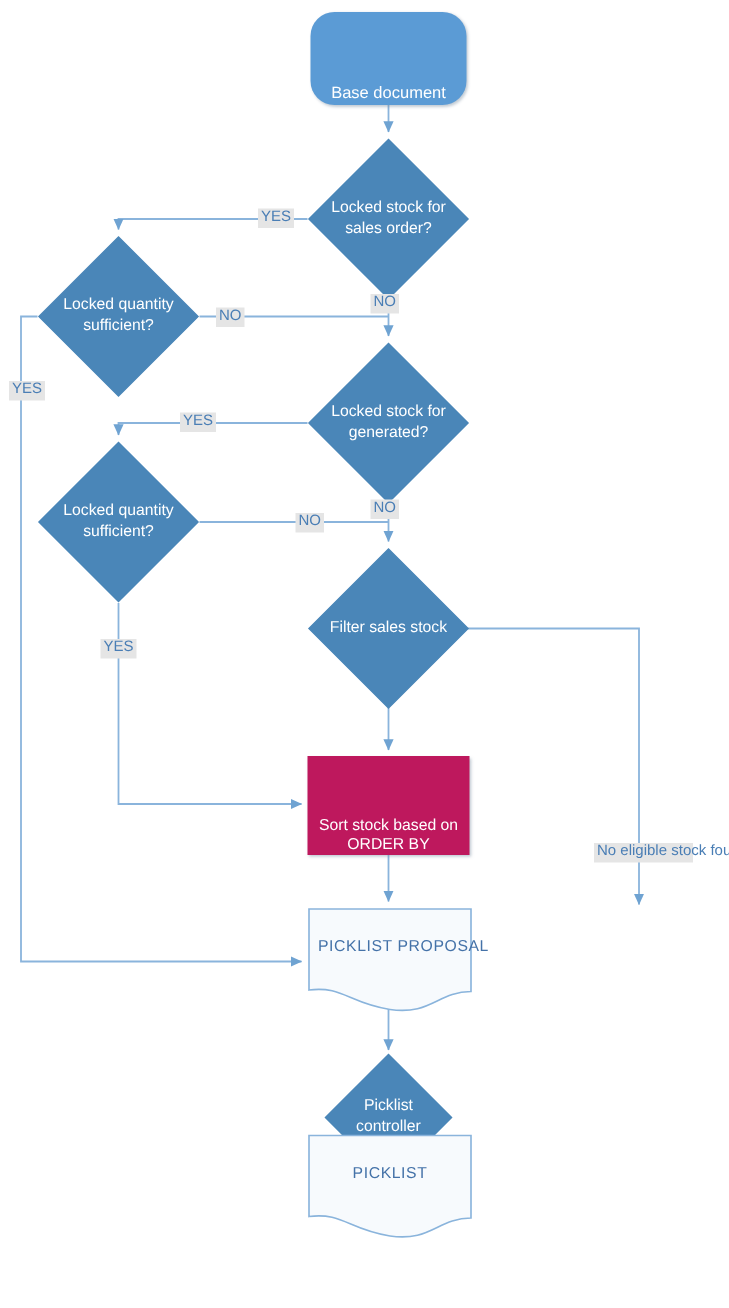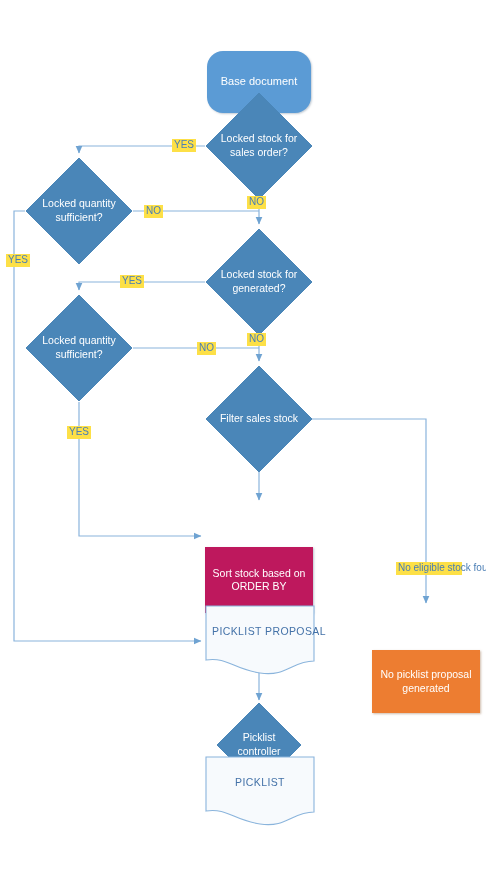--- a/index.html
+++ b/index.html
@@ -20,25 +20,24 @@
     left: 0;
     top: 0;
     width: 486px;
     height: 872px;
     pointer-events: none;
   }
   .node {
     position: absolute;
     box-sizing: border-box;
     display: flex;
-    align-items: center;
+    align-items: flex-end;
     justify-content: center;
     text-align: center;
     line-height: 1.25;
-    margin-top: 43px;
   }
   
   .term {
     background: #5B9BD5;
     border-radius: 16px;
     color: #ffffff;
     font-size: 11px;
     box-shadow: 1px 1px 2px rgba(120,140,160,0.45);
   }
   
@@ -93,21 +92,21 @@
     align-items: center;
     justify-content: center;
     color: #4472A8;
     font-size: 10.5px;
     letter-spacing: 0.4px;
   }
   .edge-label {
     position: absolute;
     color: #4A7EB5;
     font-size: 10px;
-    background: #fde047;
+    background: #e5e5e5;
     padding: 0 2px;
     white-space: nowrap;
     line-height: 1.25;
     text-align: center;
   }
 </style>
 </head>
 <body>
 
 <div id="canvas">
@@ -193,23 +192,20 @@
     <span>Sort stock based on ORDER BY</span>
   </div>
 
   <div class="docshape" style="left:205px; top:605px; width:128px; height:70px;">
     <svg width="110" height="70" viewBox="0 0 110 70" xmlns="http://www.w3.org/2000/svg">
       <path d="M1,1 L109,1 L109,56 C 87,56 82,72 55,68 C 28,64 23,52 1,55 Z" fill="#F7FAFD" stroke="#8AB4DC" stroke-width="1.1"></path>
     </svg>
     <div class="doc-label">PICKLIST PROPOSAL</div>
   </div>
 
-  <div class="node process alt" style="left:372px; top:607px; width:108px; height:63px;">
-    <span>No picklist proposal generated</span>
-  </div>
 
   <div class="diamond-wrap" style="left:216px; top:702px; width:86px; height:86px;">
     <svg class="diamond-shape" viewBox="0 0 86 86" xmlns="http://www.w3.org/2000/svg">
       <polygon points="43,1 85,43 43,85 1,43" fill="#4A86B8" stroke="#4A86B8" stroke-width="1"></polygon>
     </svg>
     <div class="diamond-label">Picklist controller</div>
   </div>
 
   <div class="docshape" style="left:205px; top:756px; width:110px; height:70px;">
     <svg width="110" height="70" viewBox="0 0 110 70" xmlns="http://www.w3.org/2000/svg">

